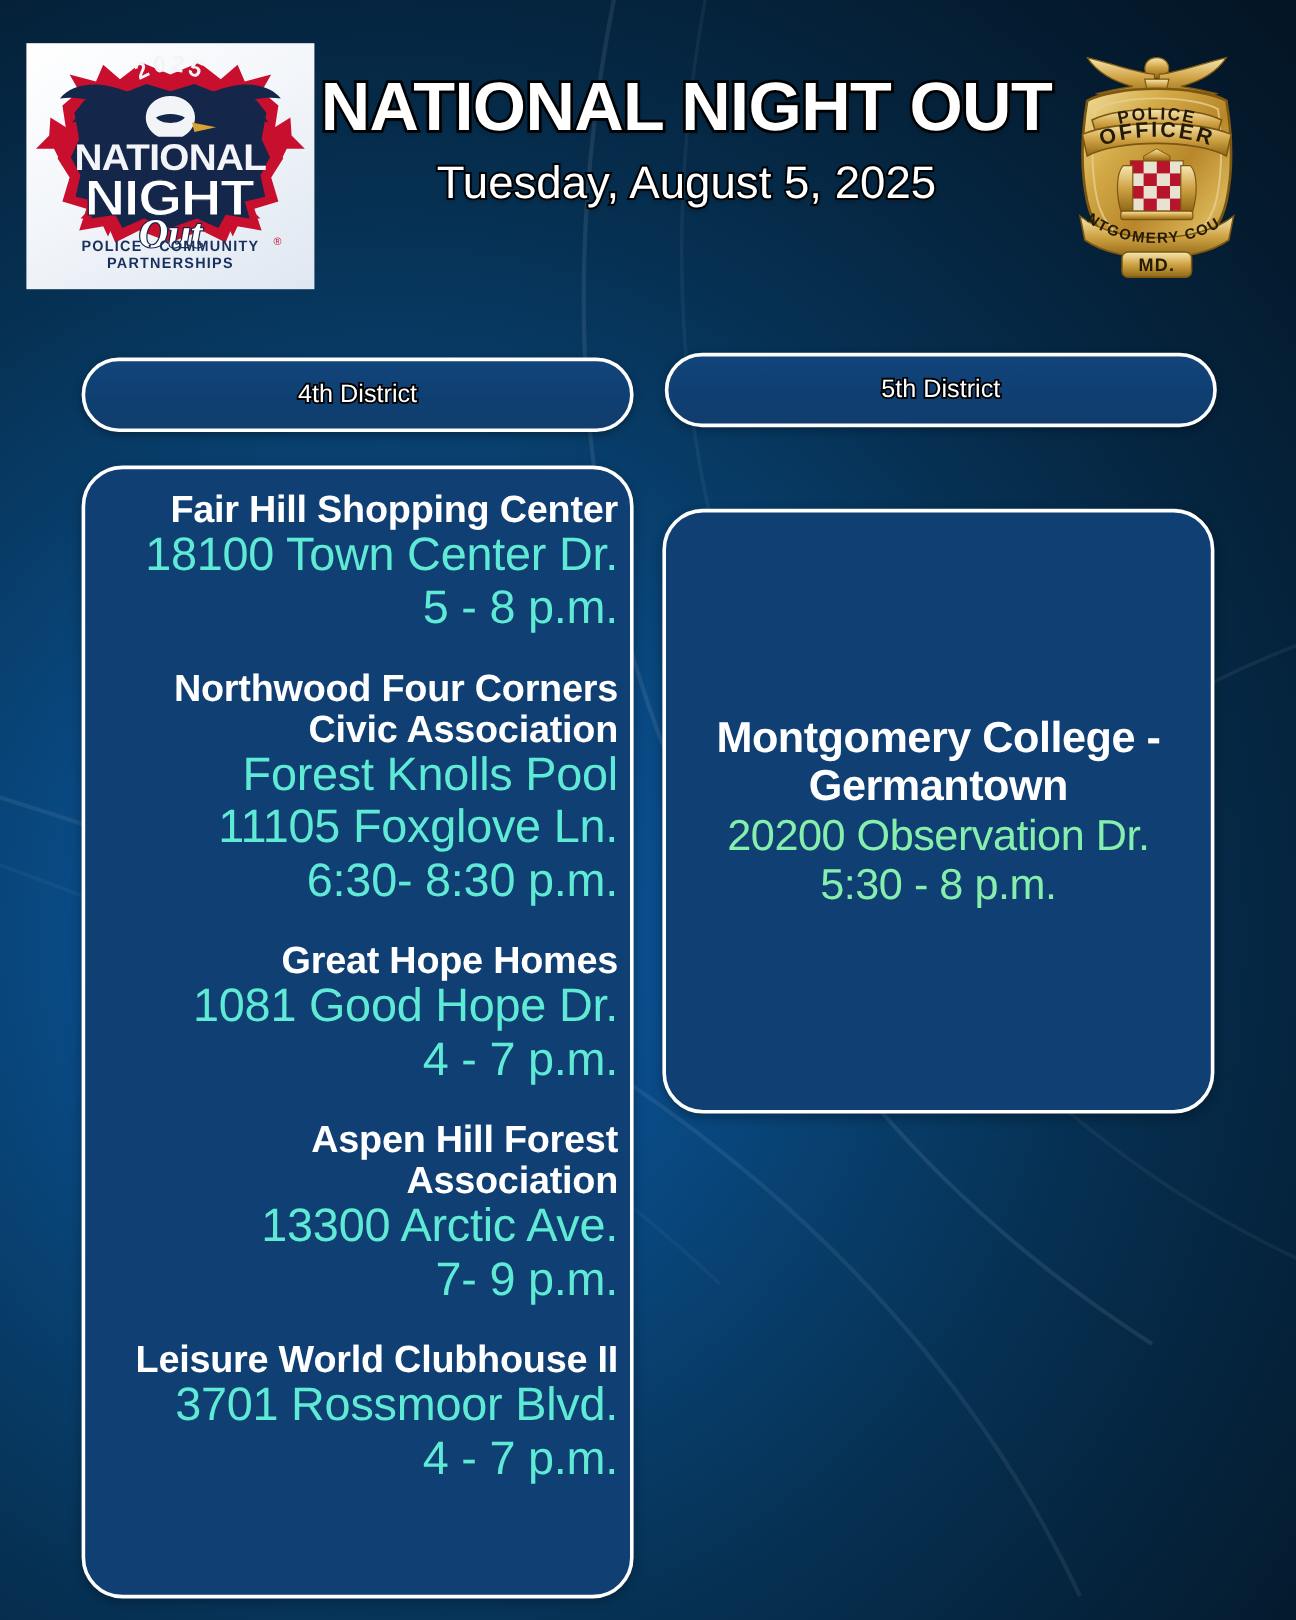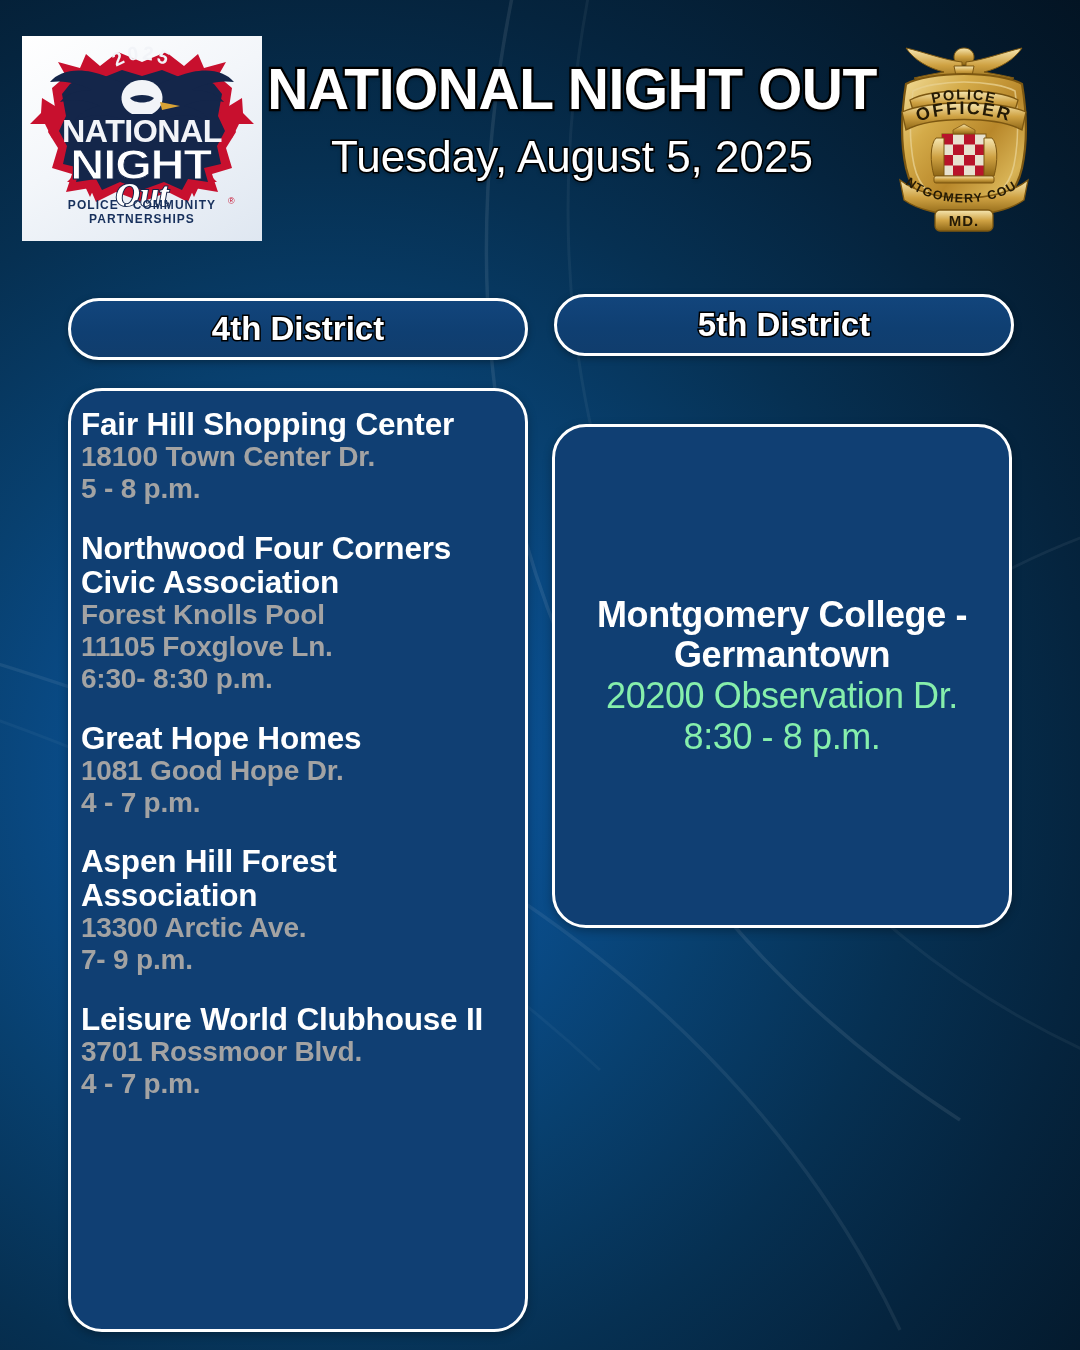--- a/index.html
+++ b/index.html
@@ -45,67 +45,67 @@
   .title-block { position:absolute; left:262px; top:60px; width:620px; text-align:center; }
   .main-title {
     font-size:57px; font-weight:bold; color:#ffffff;
     letter-spacing:-0.5px; line-height:1.05;
     -webkit-text-stroke:4.5px #000;
     paint-order:stroke fill;
     text-shadow:0 2px 4px rgba(0,0,0,.45);
   }
   .sub-title {
     margin-top:12px;
-    font-size:44px; font-weight:normal; color:#ffffff;
+    font-size:38px; font-weight:normal; color:#ffffff;
     letter-spacing:0px;
     -webkit-text-stroke:3.2px #000;
     paint-order:stroke fill;
     text-shadow:0 2px 4px rgba(0,0,0,.45);
   }
 
   
   .pill {
     position:absolute; height:62px;
     border:3.5px solid #ffffff;
     border-radius:40px;
     background:linear-gradient(180deg,#12457c 0%,#0f3f72 55%,#103d6d 100%);
     display:flex; align-items:center; justify-content:center;
     box-shadow:0 2px 7px rgba(0,0,0,.35);
   }
   .pill-label {
-    font-size:33px; font-weight:bold; color:#ffffff;
+    font-size:21px; font-weight:normal; color:#ffffff;
     -webkit-text-stroke:3px #000; paint-order:stroke fill;
   }
   #pill-4 { left:68px;  top:298px; width:460px; }
   #pill-5 { left:554px; top:294px; width:460px; }
 
   
   .card {
     position:absolute;
     border:3.5px solid #ffffff;
     border-radius:34px;
     background:#103f73;
     box-shadow:0 3px 10px rgba(0,0,0,.30);
     overflow:hidden;
   }
   #card-4 { left:68px;  top:388px; width:460px; height:944px; }
   #card-5 { left:552px; top:384px; width:460px; height:504px;
             display:flex; align-items:center; justify-content:center;margin-top:40px; }
 
-  .card-inner-4 { padding:16px 10px 10px 10px; text-align:left; }
+  .card-inner-4 { padding:16px 10px 10px 10px; text-align:right; }
   .card-inner-5 { width:100%; text-align:center; padding:0 4px; }
 
   .event { margin-bottom:26px; }
   .event:last-child { margin-bottom:0; }
   .event-name {
     font-size:31.5px; font-weight:bold; color:#ffffff;
     line-height:1.08; letter-spacing:-0.2px;
   }
   .event-line {
-    font-size:28px; font-weight:bold; color:#a3a3a3;
+    font-size:39px; font-weight:normal; color:#5eead4;
     line-height:1.14; letter-spacing:-0.2px;
   }
 
   .big-name {
     font-size:36px; font-weight:bold; color:#ffffff;
     line-height:1.1; letter-spacing:-0.4px;
   }
   .big-line {
     font-size:36px; font-weight:normal; color:#86efac;
     line-height:1.14; letter-spacing:-0.4px;
@@ -280,18 +280,18 @@
       </div>
 
     </div>
   </div>
 
   <div class="card" id="card-5">
     <div class="card-inner-5">
       <div class="event">
         <div class="big-name">Montgomery College - Germantown</div>
         <div class="big-line">20200 Observation Dr.</div>
-        <div class="big-line">8:30 - 8 p.m.</div>
+        <div class="big-line">5:30 - 8 p.m.</div>
       </div>
     </div>
   </div>
 
 </div>
 
 </body></html>

